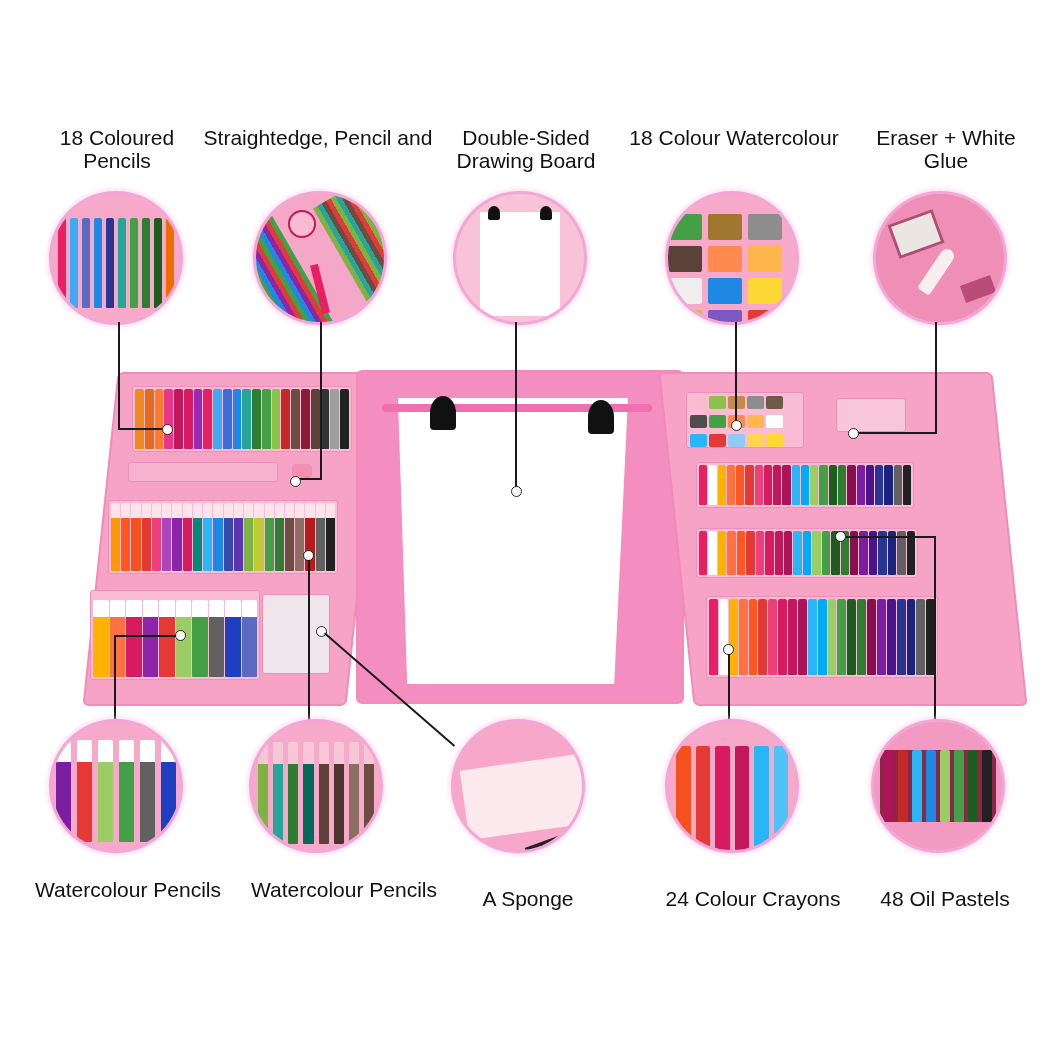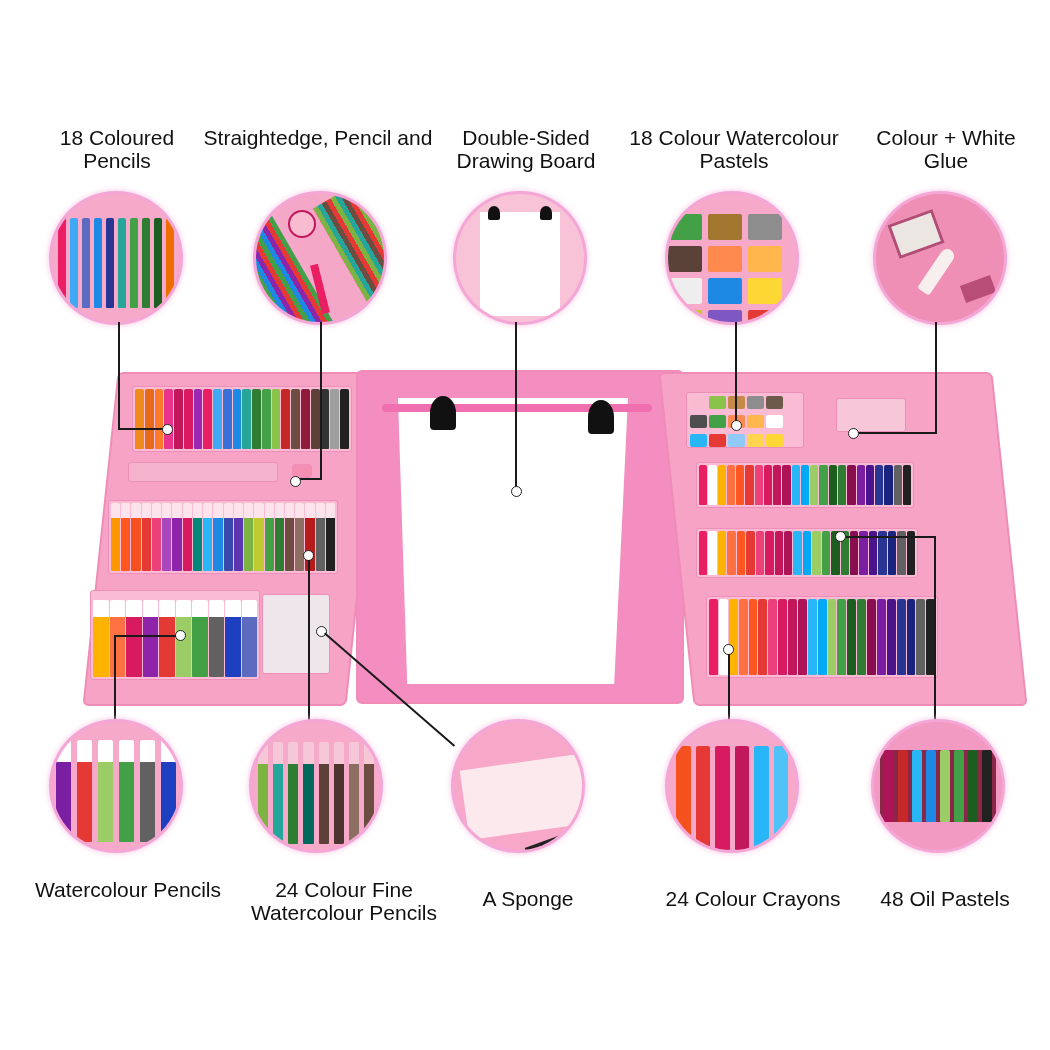--- a/index.html
+++ b/index.html
@@ -26,24 +26,23 @@
 </div>
 <div class="label" style="left:190px;top:126px;width:256px;">
   <div>Straightedge, Pencil and</div>
 </div>
 <div class="label" style="left:448px;top:126px;width:156px;">
   <div>Double-Sided</div>
   <div>Drawing Board</div>
 </div>
 <div class="label" style="left:616px;top:126px;width:236px;">
   <div>18 Colour Watercolour</div>
-  <div>Pastels</div>
 </div>
 <div class="label" style="left:864px;top:126px;width:164px;">
-  <div>Colour + White</div>
+  <div>Eraser + White</div>
   <div>Glue</div>
 </div>
 
 <div class="circle" style="left:52px;top:194px;">
   <div id="c1" style="position:absolute;left:6px;right:6px;top:24px;bottom:14px;display:flex;gap:4px;">
       <div class="stick" style="background: rgb(233, 30, 99); height: 100%;"></div>
       <div class="stick" style="background: rgb(63, 169, 245); height: 100%;"></div>
       <div class="stick" style="background: rgb(92, 107, 192); height: 100%;"></div>
       <div class="stick" style="background: rgb(30, 136, 229); height: 100%;"></div>
       <div class="stick" style="background: rgb(40, 53, 147); height: 100%;"></div>
@@ -322,21 +321,20 @@
       <div class="stick" style="background: rgb(67, 160, 71); height: 100%;"></div>
       <div class="stick" style="background: rgb(27, 94, 32); height: 100%;"></div>
       <div class="stick" style="background: rgb(33, 33, 33); height: 100%;"></div>
     </div>
 </div>
 
 <div class="label" style="left:22px;top:878px;width:212px;">
   <div>Watercolour Pencils</div>
 </div>
 <div class="label" style="left:238px;top:878px;width:212px;">
-  <div>24 Colour Fine</div>
   <div>Watercolour Pencils</div>
 </div>
 <div class="label" style="left:466px;top:887px;width:124px;">
   <div>A Sponge</div>
 </div>
 <div class="label" style="left:650px;top:887px;width:206px;">
   <div>24 Colour Crayons</div>
 </div>
 <div class="label" style="left:870px;top:887px;width:150px;">
   <div>48 Oil Pastels</div>

